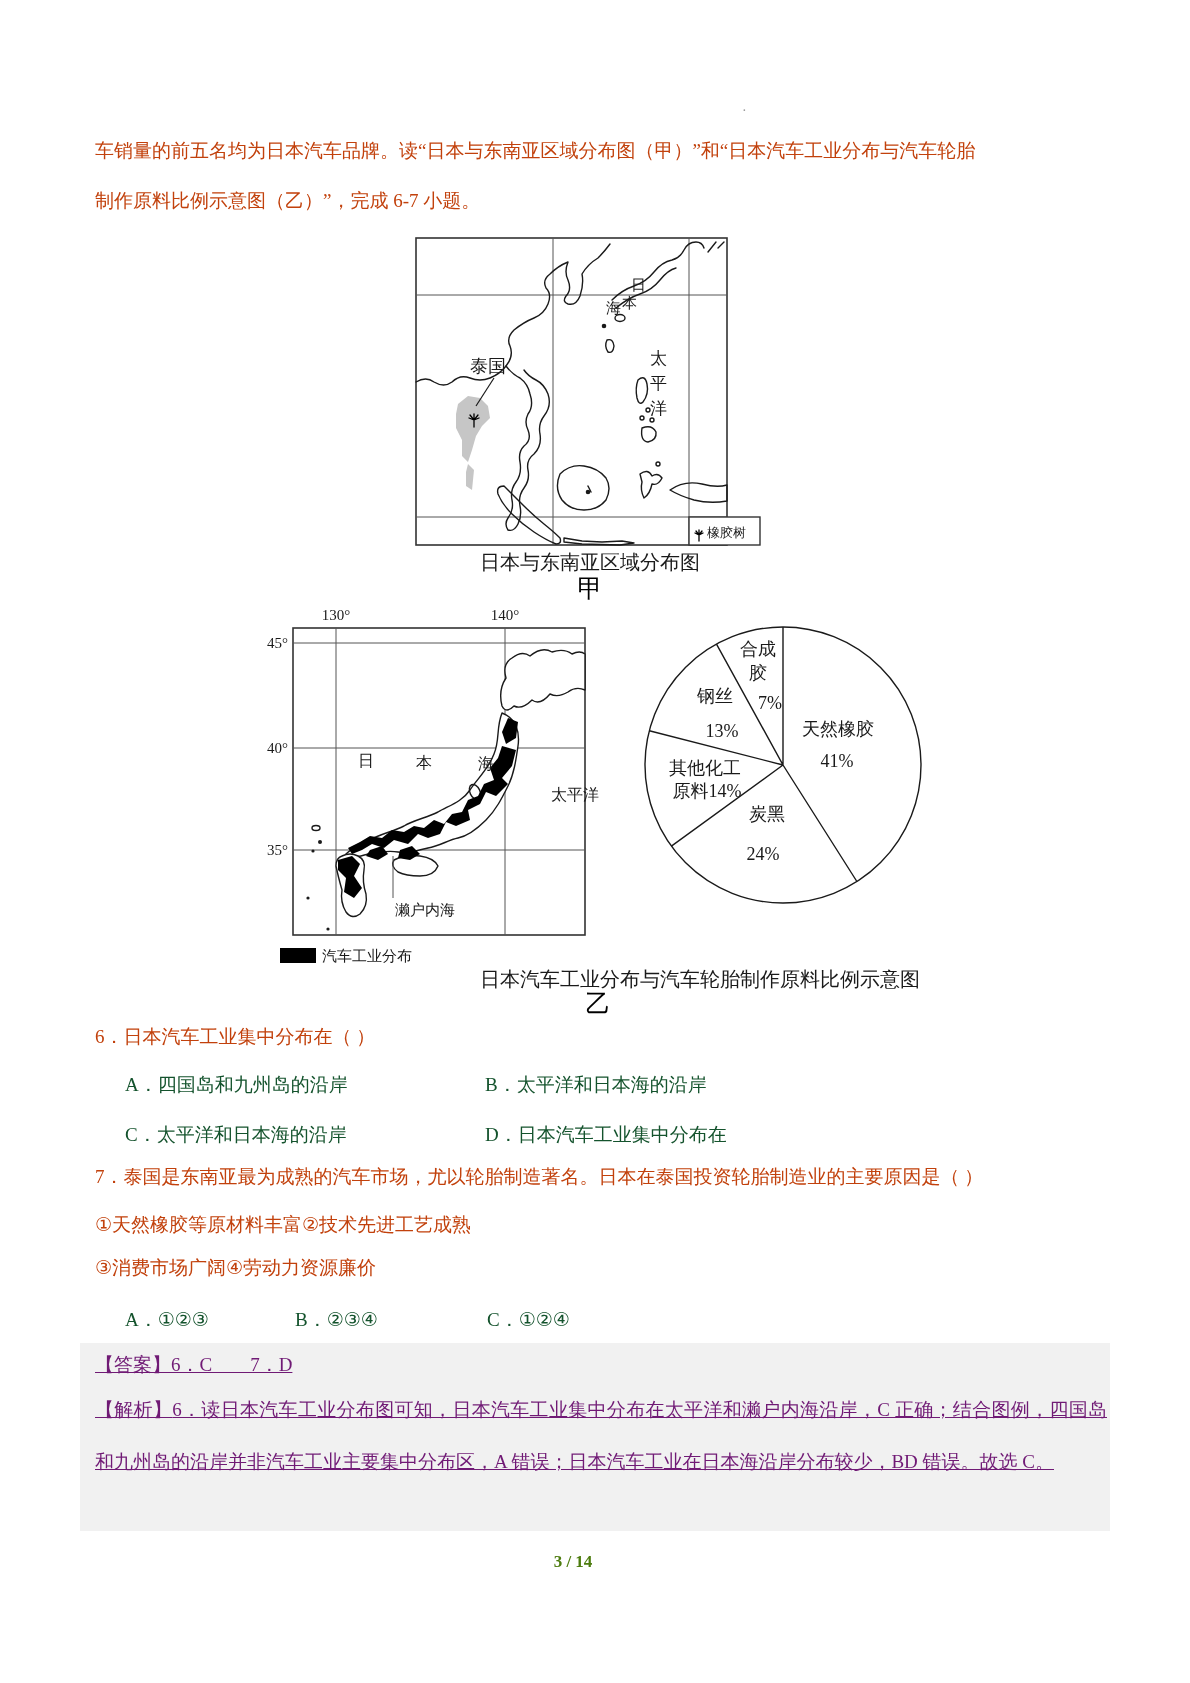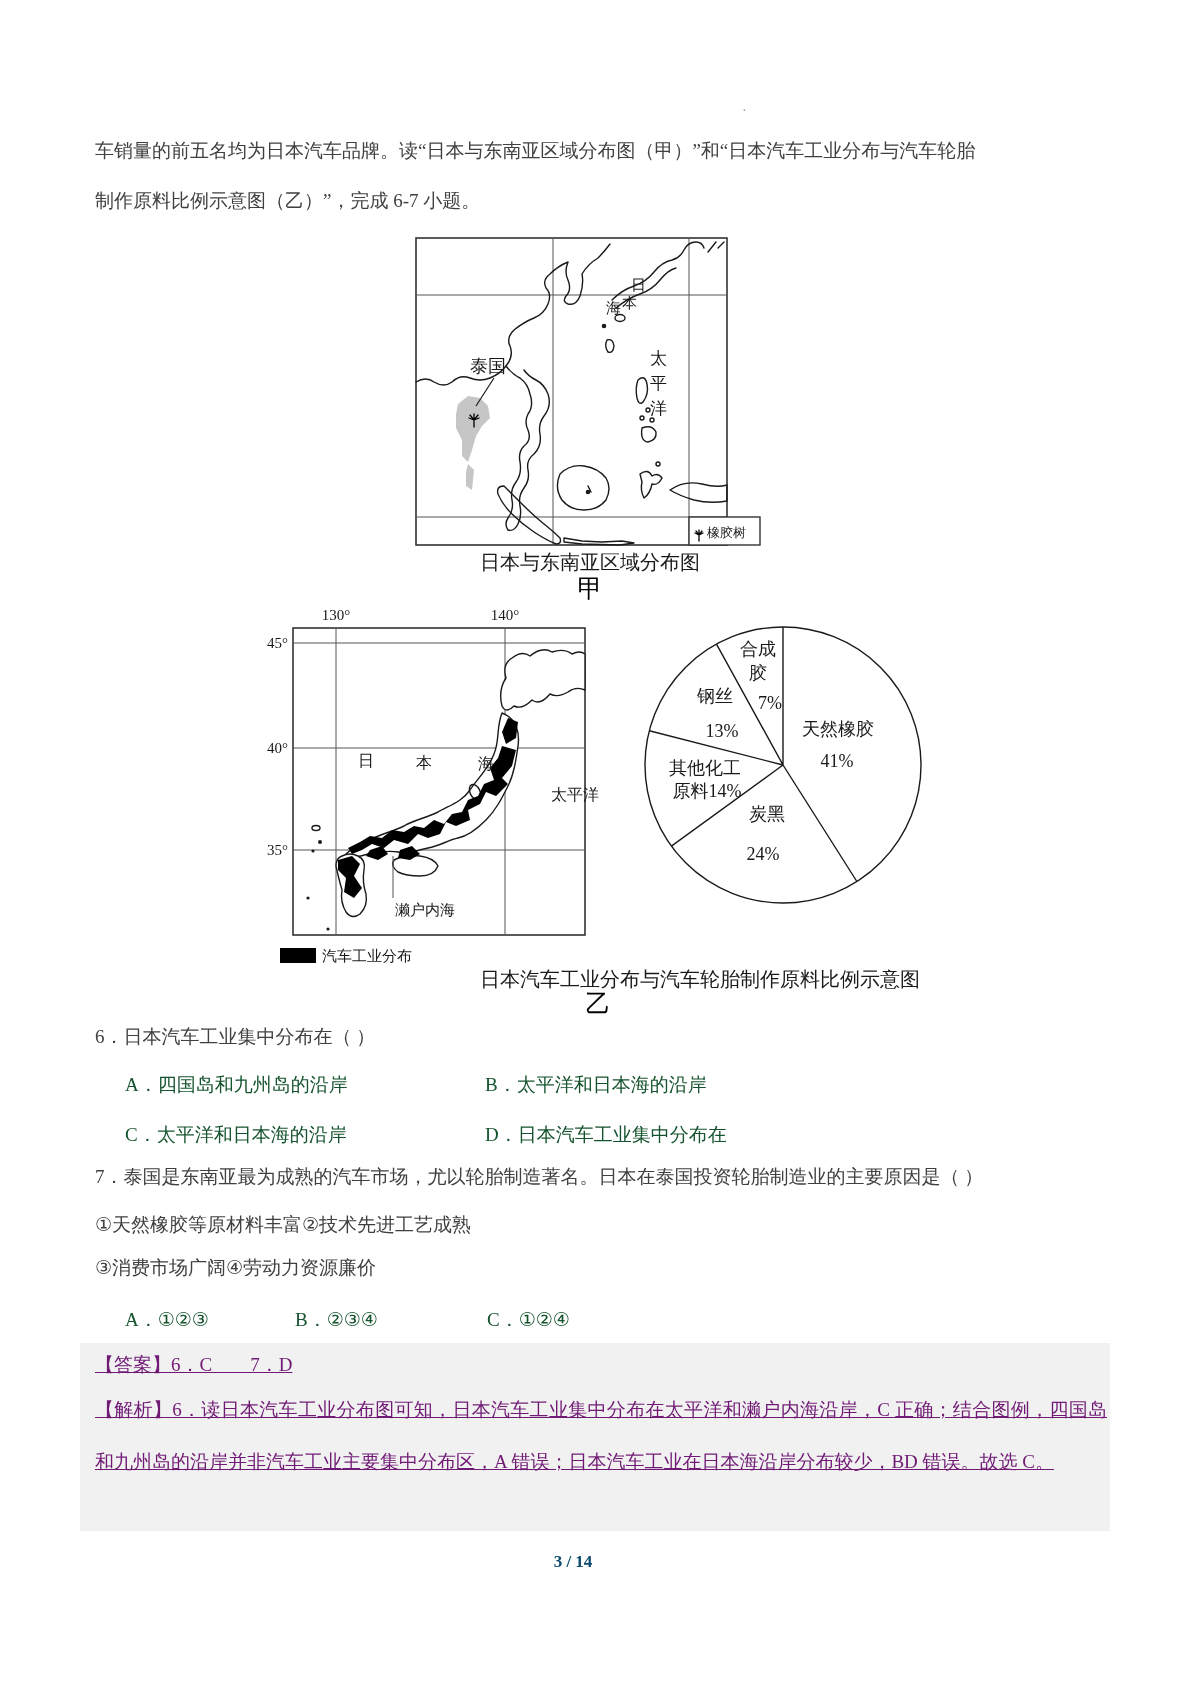--- a/index.html
+++ b/index.html
@@ -1,29 +1,29 @@
 <!DOCTYPE html>
 <html><head>
 <meta charset="utf-8">
 <style>
   html,body{margin:0;padding:0;}
   body{width:1190px;height:1683px;position:relative;background:#ffffff;
        font-family:"Liberation Serif","DejaVu Sans",serif;color:#111;}
   .abs{position:absolute;}
-  .t{position:absolute;white-space:nowrap;font-size:19px;line-height:30px;color:#404040;}
+  .t{position:absolute;white-space:nowrap;font-size:19px;line-height:30px;color:#c2410c;}
   .cap{position:absolute;text-align:center;font-size:20px;line-height:28px;color:#1a1a1a;}
   .tag{position:absolute;text-align:center;font-size:25px;line-height:28px;color:#000;}
   .opt{position:absolute;white-space:nowrap;font-size:19px;line-height:30px;color:#14532d;}
   .gray-block{position:absolute;left:80px;top:1343px;width:1030px;height:188px;background:#f1f1f1;}
   .red{color:#701a75;text-decoration:underline;}
   .answer-line{position:absolute;left:95px;top:1350px;font-size:19px;line-height:30px;white-space:nowrap;}
   .analysis{position:absolute;left:95px;top:1384px;width:1012px;font-size:19px;line-height:52px;
             text-align:justify;text-justify:inter-ideograph;}
   .footer{position:absolute;left:0;top:1552px;width:1146px;text-align:center;
-          font-size:17px;font-weight:bold;color:#0c4a6e;}
+          font-size:17px;font-weight:bold;color:#4d7c0f;}
   .stray{position:absolute;left:742px;top:103px;font-size:14px;color:#999;}
   svg text{font-family:"Liberation Serif","DejaVu Sans",serif;fill:#1a1a1a;}
   svg .gridline{stroke:#555;stroke-width:1;}
   svg .frame{fill:none;stroke:#333;stroke-width:1.6;}
   svg .coast{fill:none;stroke:#1a1a1a;stroke-width:1.4;stroke-linecap:round;stroke-linejoin:round;}
   svg .coast-fill{fill:#ffffff;stroke:#1a1a1a;stroke-width:1.4;stroke-linejoin:round;}
   svg .blob{fill:#000;stroke:none;}
   svg .shade{fill:#c6c6c6;stroke:none;}
   svg .palm{stroke:#000;stroke-width:1.3;fill:none;stroke-linecap:round;}
   svg .pie{fill:none;stroke:#1a1a1a;stroke-width:1.4;}

